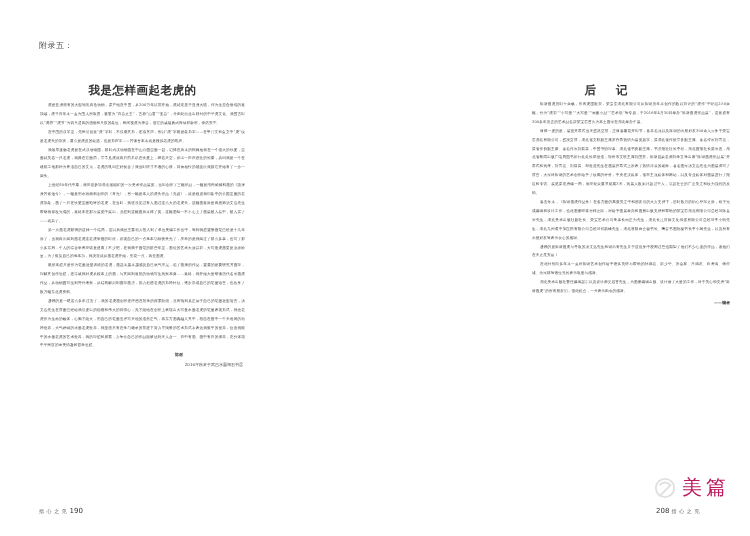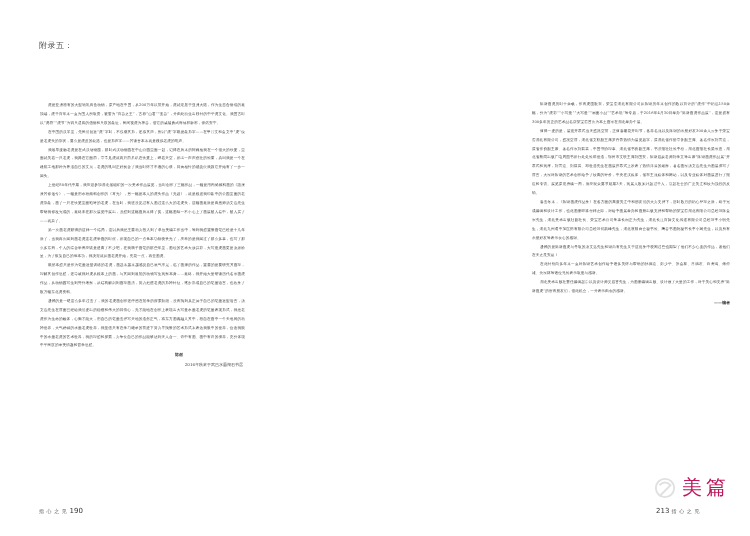--- a/index.html
+++ b/index.html
@@ -27,53 +27,55 @@
     .footer-right .mag { font-size: 5px; letter-spacing: 0.5px; color: #555; }
     .watermark { position: absolute; left: 654px; top: 474px; display: flex; align-items: center; gap: 6px; }
     .watermark svg { width: 22px; height: 22px; }
     .watermark .wm-text { font-family: "DejaVu Sans", "Liberation Sans", sans-serif; font-size: 20px; color: #be185d; letter-spacing: 4px; }
   </style>
 </head>
 <body>
 
 <div class="page left">
   <div class="appendix-label">附录五：</div>
+  <div class="title-left">我是怎样画起老虎的</div>
   <div class="body-left">
     <p class="para">虎是亚洲独有的大型哺乳肉食动物，原产地在中国，从200万年以前开始，虎就定居于亚洲大陆，作为生态食物链的最顶端，虎千百年来一直为国人所敬畏，被誉为“百兽之王”，古称“山君”“圣兽”，并由此衍生出独特的中华虎文化。我国古时以“虎符”“虎节”为调兵遣将的信物和兵权的象征，民间视虎为神兽，借它的威猛勇武而镇邪辟邪，保佑安宁。</p>
     <p class="para">在中国的汉字里，先民们创造“虎”字时，不仅概其形，还拟其声，所以“虎”字既是象形字——在甲骨文和金文中“虎”便是老虎头的形状，要么是虎皮的纹路，也是形声字——其读音本来就是模拟老虎的吼声。</p>
     <p class="para">我最早接触老虎是在武汉动物园，那时武汉动物园在中山公园里面一起，记得在后来的阿姨抱我在一个很大的铁笼，里面就关着一只老虎，我蹲在它面前，常常见虎就两只前爪趴在铁笼上，瞪着天空，发出一声声悲壮的长啸，真叫我是一个在建筑工地那种为养活自己的文员，老虎的吼叫正好契合了我当时怀才不遇的心境，同病相怜的感觉使我跟它开始有了一步一回头。</p>
     <p class="para">上世纪80年代中期，我应邀参加湖北省组织的一次美术作品展览，当时创作了三幅作品，一幅是用丙烯颜料画的《路漫漫其修远兮》，一幅是用水粉颜料创作的《耳光》，另一幅是本人的虎头作品《无题》，就是根据我印象中的公园里面的老虎形象，画了一只在铁笼里面咆哮的老虎，在当时，我还没见过有人画过这么大的老虎头，这幅画最后是由恩师汤文选先生帮助我修改完成的，最终未在那次展览中展出，没想到这幅画后来得了奖，这幅画却一不小心上了画展被人看中，被人买了——就卖了。</p>
     <p class="para">第一次画老虎获得的这样一个结局，这以后我把主要精力投入到了单位美编工作当中，等到我想重新画笔已经是十几年后了，当我再次回到画老虎这老虎学画的时候，发现自己的一点基本功都快丢光了，庆幸的是我回过了那么多事，也写了那么多东西，个人的综合学养应该是提高了不少吧，在我脑子画笔的那些年里，画坛的艺术大放异彩，大写意虎画更是流派纷呈，为了恢复自己的基本功，我决定就从画老虎开始，先花一点，再去画虎。</p>
     <p class="para">既然本想只是作为笔墨造型训练的老虎，画起来越来越感觉自己底气不足，临了画师的作品，重要的是要研究其画理，理解其创作思想，还导致我对虎从根本上的画，与其回到最初的动物写生观察本身……最终，我开始大量研读历代名家画虎作品，从动物园写生到野外考察，从结构解剖到画理画法，努力把握老虎的形神特征，逐步形成自己的笔墨语言，也收集了数万幅东北虎资料。</p>
     <p class="para">遗憾的是一眨这么多年过去了，我的老虎画创作还停留在初学的探索阶段，没有找到真正属于自己的笔墨造型语言，汤文选先生在前面已经给我们提出的楷模和伟大的同情心，无才能地在创作上表现出大写意水墨老虎的笔墨表现形式，我把老虎作为生命的载体，心胸才能大，用自己的笔墨去抒写天地的浩然正气，将东方画魂融入其中，独自在画中一个天地间的精神世界，大气磅礴的水墨老虎世界，我坚信只有在学习继承的前提下努力寻找新的艺术形式来表达我眼中的世界，营造我眼中的水墨老虎的艺术世界，我的理想和探索，力争使自己的作品能够达到天人合一、诗中有画、画中有诗的境界，充分体现中华民族的审美情趣和哲学思想。</p>
     <div class="sign-name">陈谢</div>
     <div class="sign-date">2016年秋末于武昌水墨湖石书居</div>
   </div>
   <div class="footer-left">
     <span class="mag">指 心 之 见</span>
     <span>190</span>
   </div>
 </div>
 
 <div class="page right">
+  <div class="title-right">后 记</div>
   <div class="body-right-wrap">
     <p class="para">陈谢画虎历时十余载，作有虎图数百，荣宝斋湖北有限公司从陈谢历年来创作的数以百计的“虎作”中精选150余幅，分为“虎彩”“小写意”“大写意”“扇面小品”“艺术说”等专题，于2016年4月30日举办“陈谢画虎作品展”，这是拥有300多年历史的艺术品名店荣宝斋首次为本土画家在湖北举办个展。</p>
     <p class="para">值得一提的是，展览开幕式当天盛况空前，正值春暖花开时节，各界名流以及陈谢的亲朋好友300余人云集于荣宝斋湖北有限公司，盛况空前，湖北省文联副主席罗丹青热情为展览题字，原湖北省作协常务副主席、著名作家刘富道，原省作协副主席、著名作家刘益善，中国书协理事、湖北省书协副主席，书法报社社长李松，湖北画报社长梁宗忠，湖北省新闻出版广电局图书发行处处长邓世浩，鄂州市文联主席刘国安，陈谢启蒙老师刘学文等出席“陈谢画虎作品展”开幕式和观摩，刘富道、刘益善、邓世浩先生在画展开幕式上发表了热情洋溢的致辞，著名画家汤文选先生为画展撰写了前言，大家对陈谢的艺术创作给予了较高的评价，中央在汉媒体，省市主流媒体和网站，以及专业媒体对画展进行了报道和专访。展览原定持续一周，后应观众要求延期3天，观展人数累计超过千人，引起社会的广泛关注和较为强烈的反响。</p>
     <p class="para">春去冬来，《陈谢画虎作品集》在各方面的高度关注中和朋友们的大力支持下，历时数月的精心整理之后，终于完成编辑和设计工作，也此画册即将付梓之际，对给予画展举办和画册出版支持和帮助的荣宝斋湖北有限公司总经理陈金宗先生，湖北美术出版社副社长、荣宝艺术公司董事长柯正为先生，湖北长江百舞文化传播有限公司总经理李小明先生，湖北九州通中加医药有限公司总经理何凯峰先生，湖北襄阳商会秘书长、鹰谷书画院秘书长李小斌先生，以及所有亲朋好友等表示衷心的感谢。</p>
     <p class="para">遗憾的是陈谢画虎与尊敬的汤文选先生和谢尚有先生又于这批集中校阅过些也期望了他们不少心血的作品，愿他们在天之灵安息！</p>
     <p class="para">在此特别向多年来一直对陈谢艺术创作给予诸多关怀与帮助的孙德道、彭少华、张金林、肖德石、白海鸿、傅仲雄、黄家林等诸位兄长表示敬意与感谢。</p>
     <p class="para">湖北美术出版社责任编辑赵崇以及设计师吴启香先生，为画册编辑出版、设计做了大量的工作，对于关心和支持“陈谢画虎”的所有朋友们，借此机会，一并表示由衷的感谢。</p>
     <div class="sign-editor">——编者</div>
   </div>
 </div>
 
 <div class="watermark">
   <svg viewBox="0 0 24 24">
     <circle cx="12" cy="12" r="10" fill="none" stroke="#e0e0e0" stroke-width="2"></circle>
     <path d="M6 9 Q12 3 18 9 Q12 15 6 21" fill="none" stroke="#e0e0e0" stroke-width="2"></path>
   </svg>
   <span class="wm-text">美篇</span>
 </div>
 
 <div class="footer-right">
-  <span>213</span>
+  <span>208</span>
   <span class="mag">指 心 之 见</span>
 </div>
 
 </body></html>

